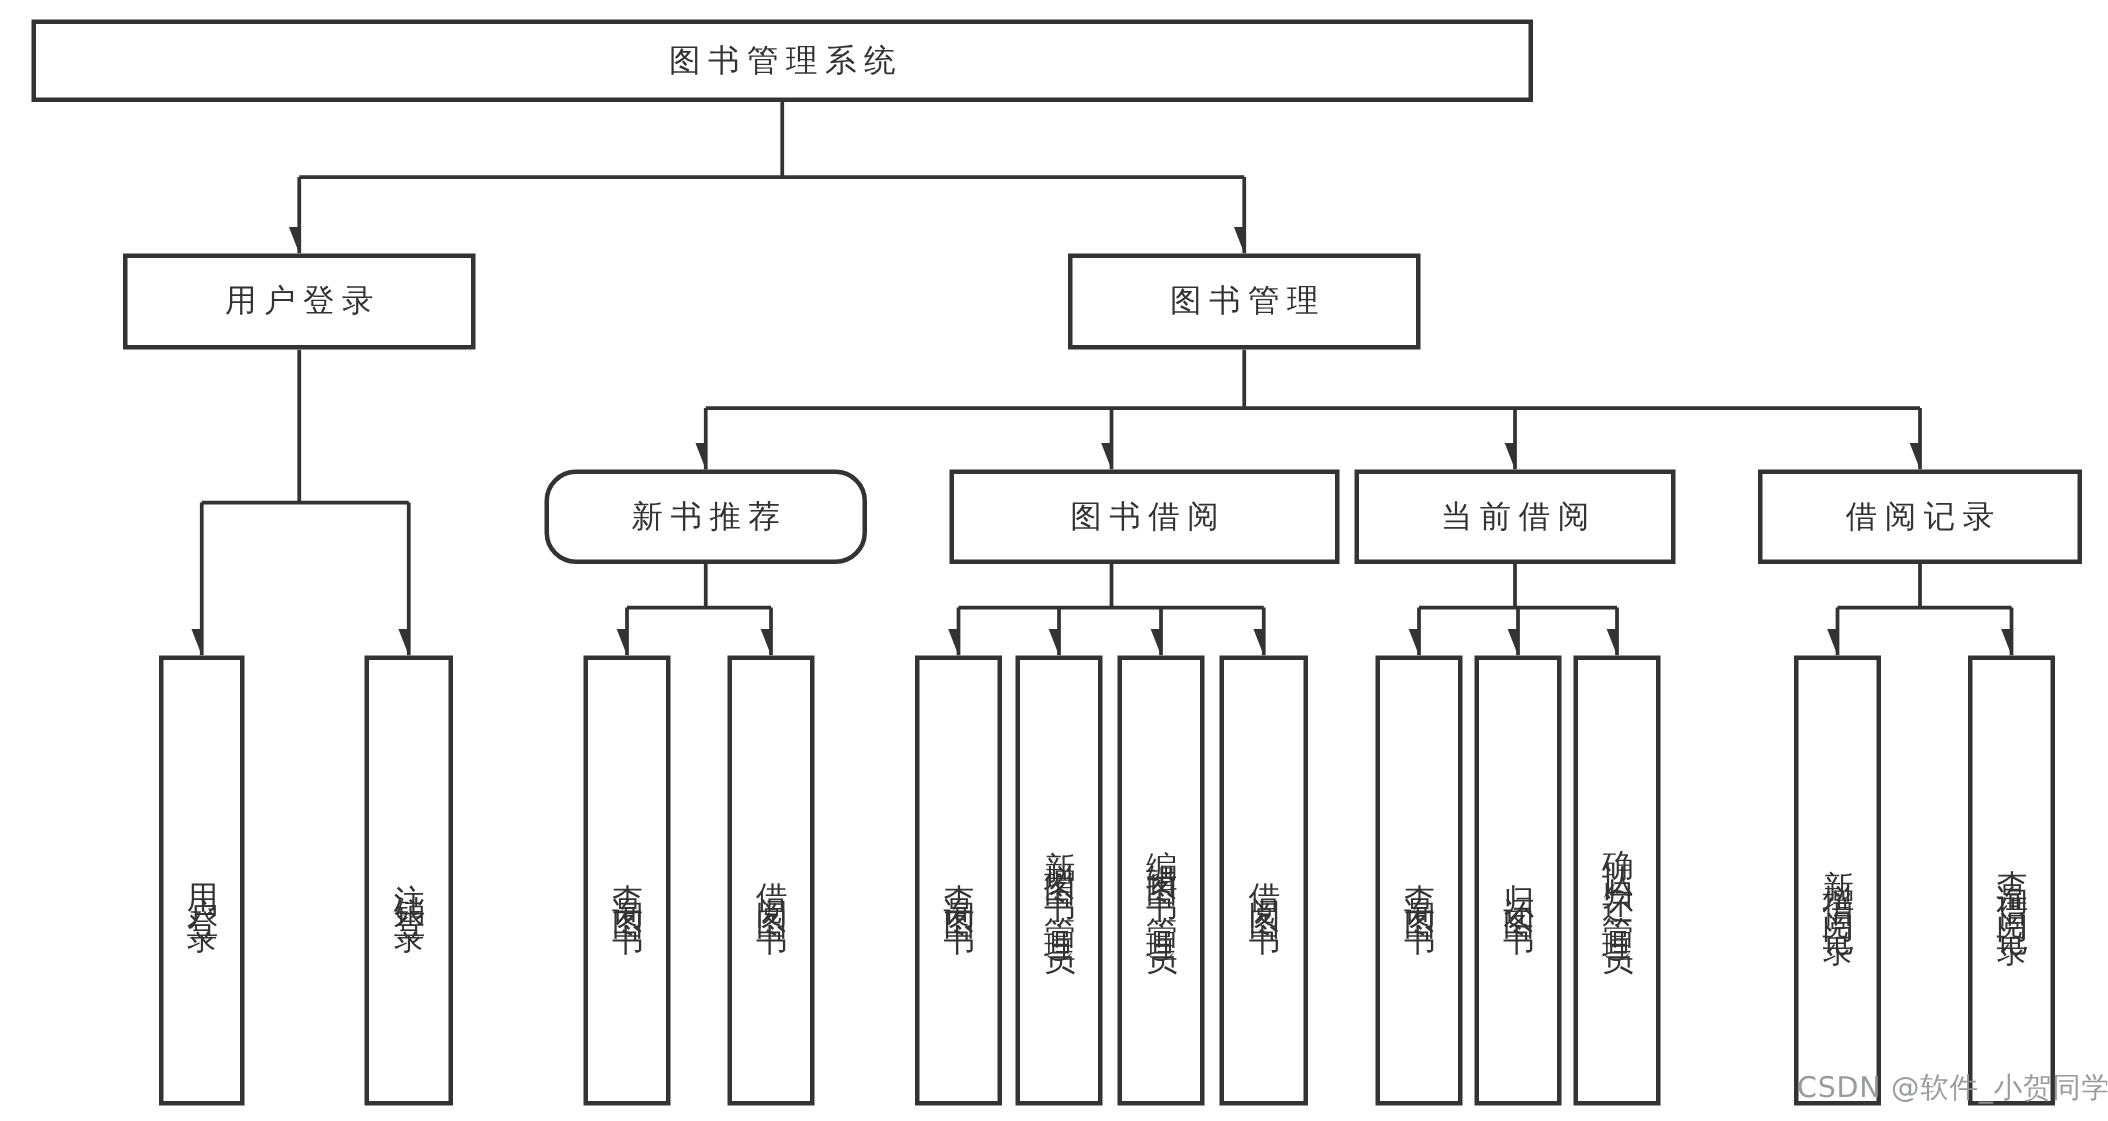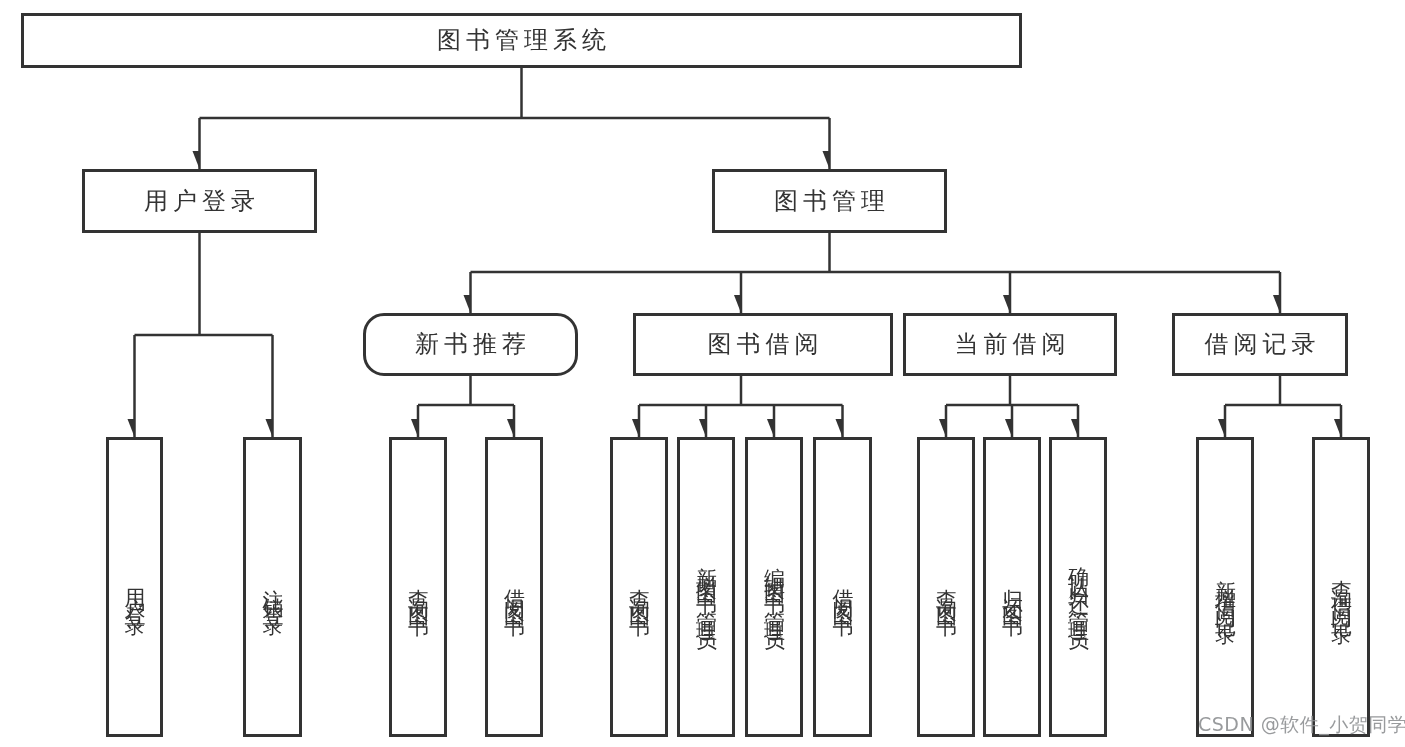--- a/index.html
+++ b/index.html
@@ -14,21 +14,21 @@
   }
   .node {
     position: absolute;
     box-sizing: border-box;
     border: 3px solid #333333;
     background: #ffffff;
     display: flex;
     align-items: center;
     justify-content: center;
     text-align: center;
-    font-size: 24px;
+    font-size: 21px;
     letter-spacing: 5px;
     line-height: 1.1;
     white-space: nowrap;
     color: #333333;
   }
   .node.h { padding-left: 5px; } 
   .leaf {
     writing-mode: vertical-rl;
     text-orientation: mixed;
     letter-spacing: 9px;
@@ -109,21 +109,21 @@
   </svg>
 
   <div class="node h" style="left:21px; top:13px; width:1001px; height:55px;">图书管理系统</div>
 
   <div class="node h" style="left:82px; top:169px; width:235px; height:64px;">用户登录</div>
   <div class="node h" style="left:712px; top:169px; width:235px; height:64px;">图书管理</div>
 
   <div class="node h" style="left:363px; top:313px; width:215px; height:63px;border-radius:21px;">新书推荐</div>
   <div class="node h" style="left:633px; top:313px; width:260px; height:63px;">图书借阅</div>
   <div class="node h" style="left:903px; top:313px; width:214px; height:63px;">当前借阅</div>
-  <div class="node h" style="left:1172px; top:313px; width:176px; height:63px;">借阅记录</div>
+  <div class="node h" style="left:1172px; top:313px; width:216px; height:63px;">借阅记录</div>
 
   <div class="node leaf" style="left:106px; top:437px; width:57px; height:300px;">用户登录</div>
   <div class="node leaf" style="left:243px; top:437px; width:59px; height:300px;">注销登录</div>
 
   <div class="node leaf" style="left:389px; top:437px; width:58px; height:300px;">查询图书</div>
   <div class="node leaf" style="left:485px; top:437px; width:58px; height:300px;">借阅图书</div>
 
   <div class="node leaf" style="left:610px; top:437px; width:58px; height:300px;">查询图书</div>
   <div class="node leaf" style="left:677px; top:437px; width:58px; height:300px;">新增图书（管理员）</div>
   <div class="node leaf" style="left:745px; top:437px; width:58px; height:300px;">编辑图书（管理员）</div>

